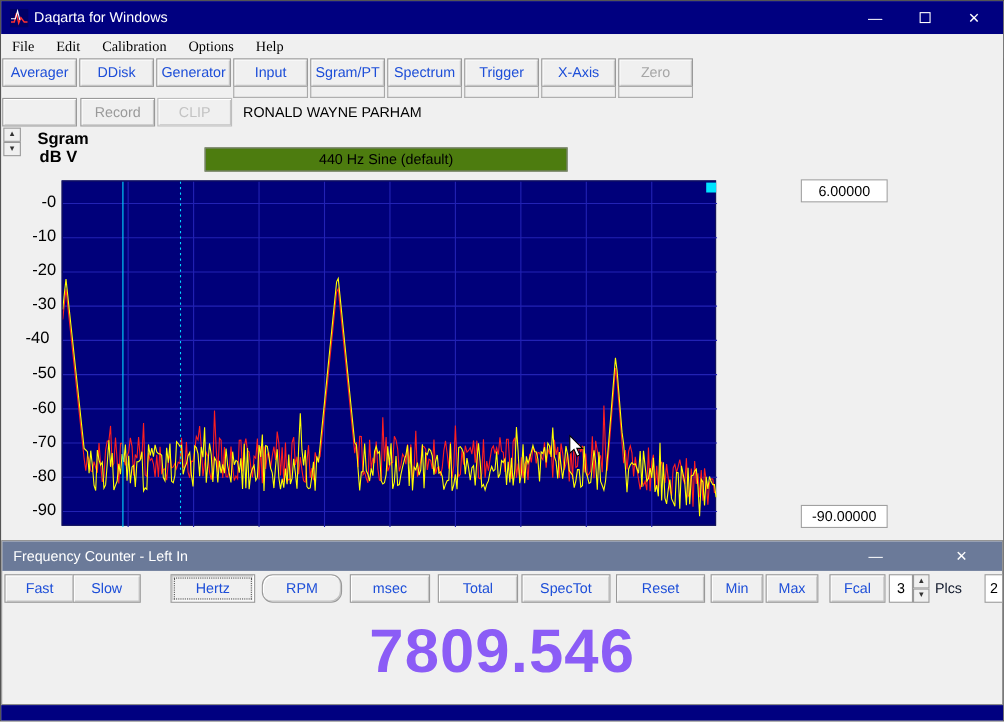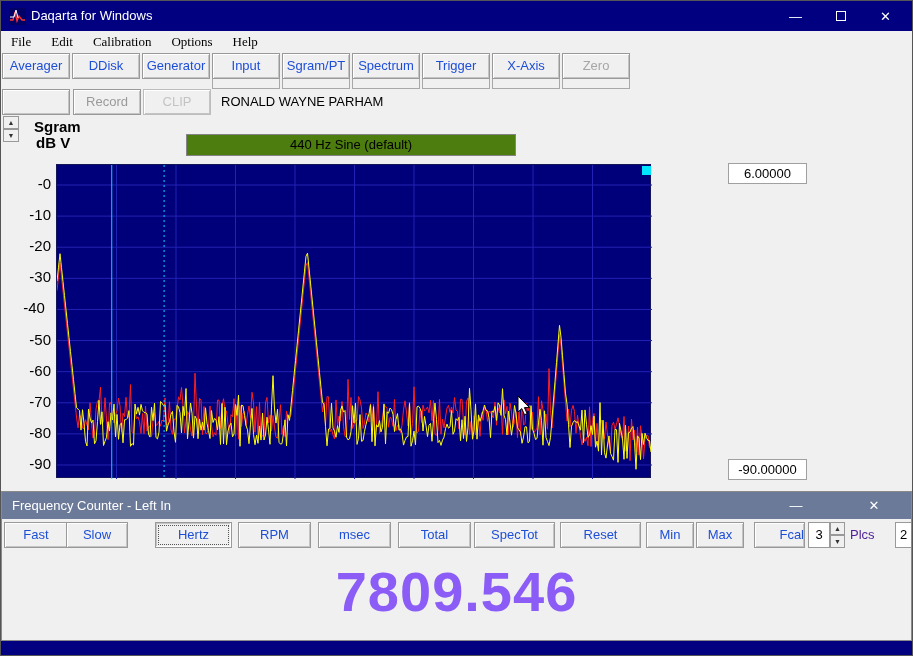--- a/index.html
+++ b/index.html
@@ -54,21 +54,21 @@
   .freq-titlebar { position:absolute; left:0; top:0; width:100%; height:27px; background:#6b7a99; color:#fff; }
   .freq-titlebar .title { position:absolute; left:10px; line-height:27px; font-size:13px; }
   .freq-min { position:absolute; right:100px; top:0; width:30px; text-align:center; line-height:27px; font-size:13px; color:#fff; }
   .freq-close { position:absolute; right:22px; top:0; width:30px; text-align:center; line-height:27px; font-size:13px; color:#fff; }
   .fbtn { position:absolute; top:30px; }
   .focused { outline:1px dotted #555; outline-offset:-4px; box-shadow:inset -1px -1px 0 #ffffff, inset 1px 1px 0 #c4c4c4; }
   .plcs-val { position:absolute; left:806px; top:30px; width:22px; height:26px; background:#fff; border:1px solid #999;
               font-size:13px; line-height:24px; text-align:center; color:#000; }
   .plcs-spin { position:absolute; left:828px; top:30px; width:15px; height:26px; }
   .plcs-spin .spin-btn { width:15px; }
-  .plcs-label { position:absolute; left:848px; top:35px; font-size:13px; color:#4c1d95; }
+  .plcs-label { position:absolute; left:848px; top:35px; font-size:13px; color:#0f172a; }
   .overflow-box { position:absolute; left:893px; top:30px; width:20px; height:26px; background:#fff; border:1px solid #999;
                   font-size:13px; line-height:24px; padding-left:4px; color:#000; }
   .reading { position:absolute; left:0; top:58px; width:100%; height:84px; line-height:84px; text-align:center;
              font-size:56px; font-weight:bold; color:#8b5cf6; letter-spacing:1px; }
 
   .bottombar { position:absolute; left:0; top:640px; width:100%; height:16px; background:#000080; }
 </style>
 </head>
 <body>
 
@@ -184,28 +184,28 @@
 
   <div id="freqwin">
     <div class="freq-titlebar">
       <span class="title">Frequency Counter - Left In</span>
       <span class="freq-min">—</span>
       <span class="freq-close">✕</span>
     </div>
     <div class="btn fbtn" style="left:2px;width:64px;">Fast</div>
     <div class="btn fbtn" style="left:64px;width:62px;">Slow</div>
     <div class="btn fbtn focused" style="left:153px;width:77px;">Hertz</div>
-    <div class="btn fbtn" style="left:236px;width:73px;">RPM</div>
+    <div class="btn fbtn" style="left:236px;width:73px;border-radius:10px;">RPM</div>
     <div class="btn fbtn" style="left:316px;width:73px;">msec</div>
     <div class="btn fbtn" style="left:396px;width:73px;">Total</div>
     <div class="btn fbtn" style="left:472px;width:81px;">SpecTot</div>
     <div class="btn fbtn" style="left:558px;width:81px;">Reset</div>
     <div class="btn fbtn" style="left:644px;width:48px;">Min</div>
     <div class="btn fbtn" style="left:694px;width:48px;">Max</div>
-    <div class="btn fbtn" style="left:752px;width:51px;text-align:right;">Fcal</div>
+    <div class="btn fbtn" style="left:752px;width:51px;">Fcal</div>
     <div class="plcs-val">3</div>
     <div class="plcs-spin">
       <div class="spin-btn">▲</div>
       <div class="spin-btn">▼</div>
     </div>
     <div class="plcs-label">Plcs</div>
     <div class="overflow-box">2</div>
     <div class="reading">7809.546</div>
   </div>
 

